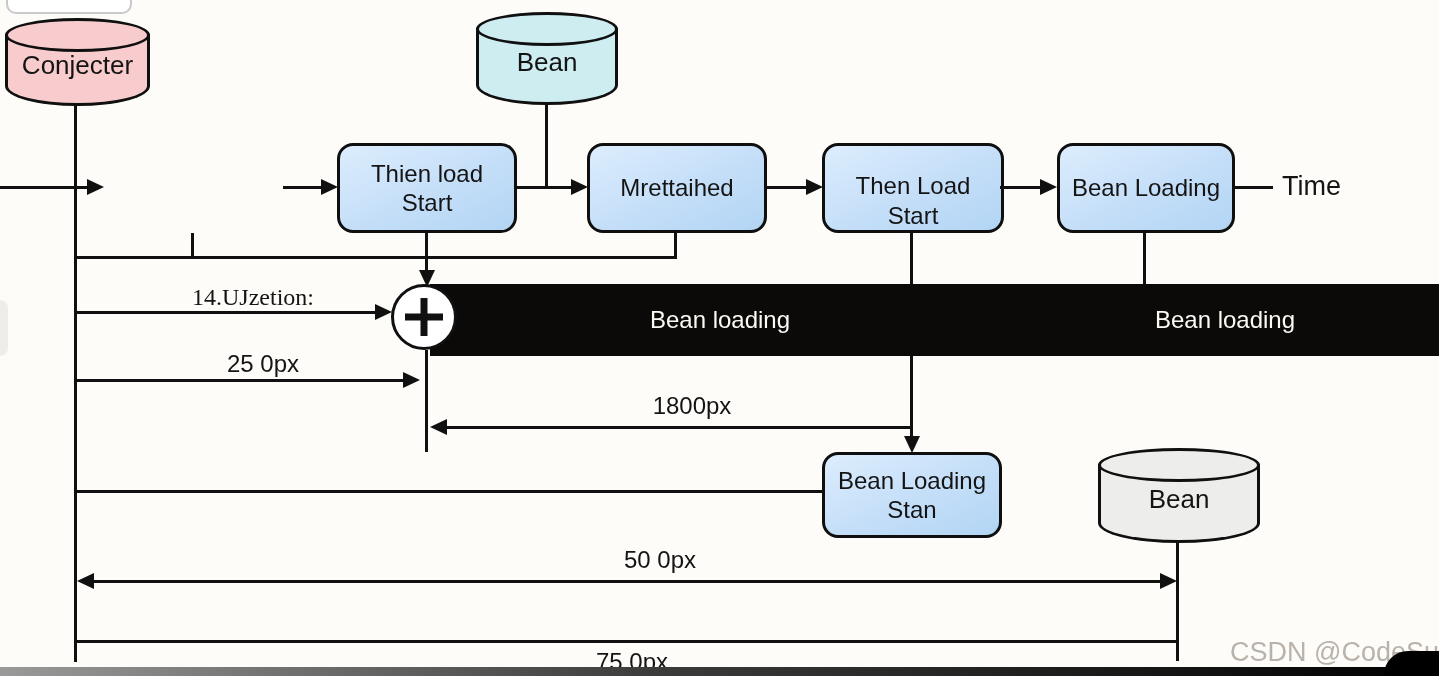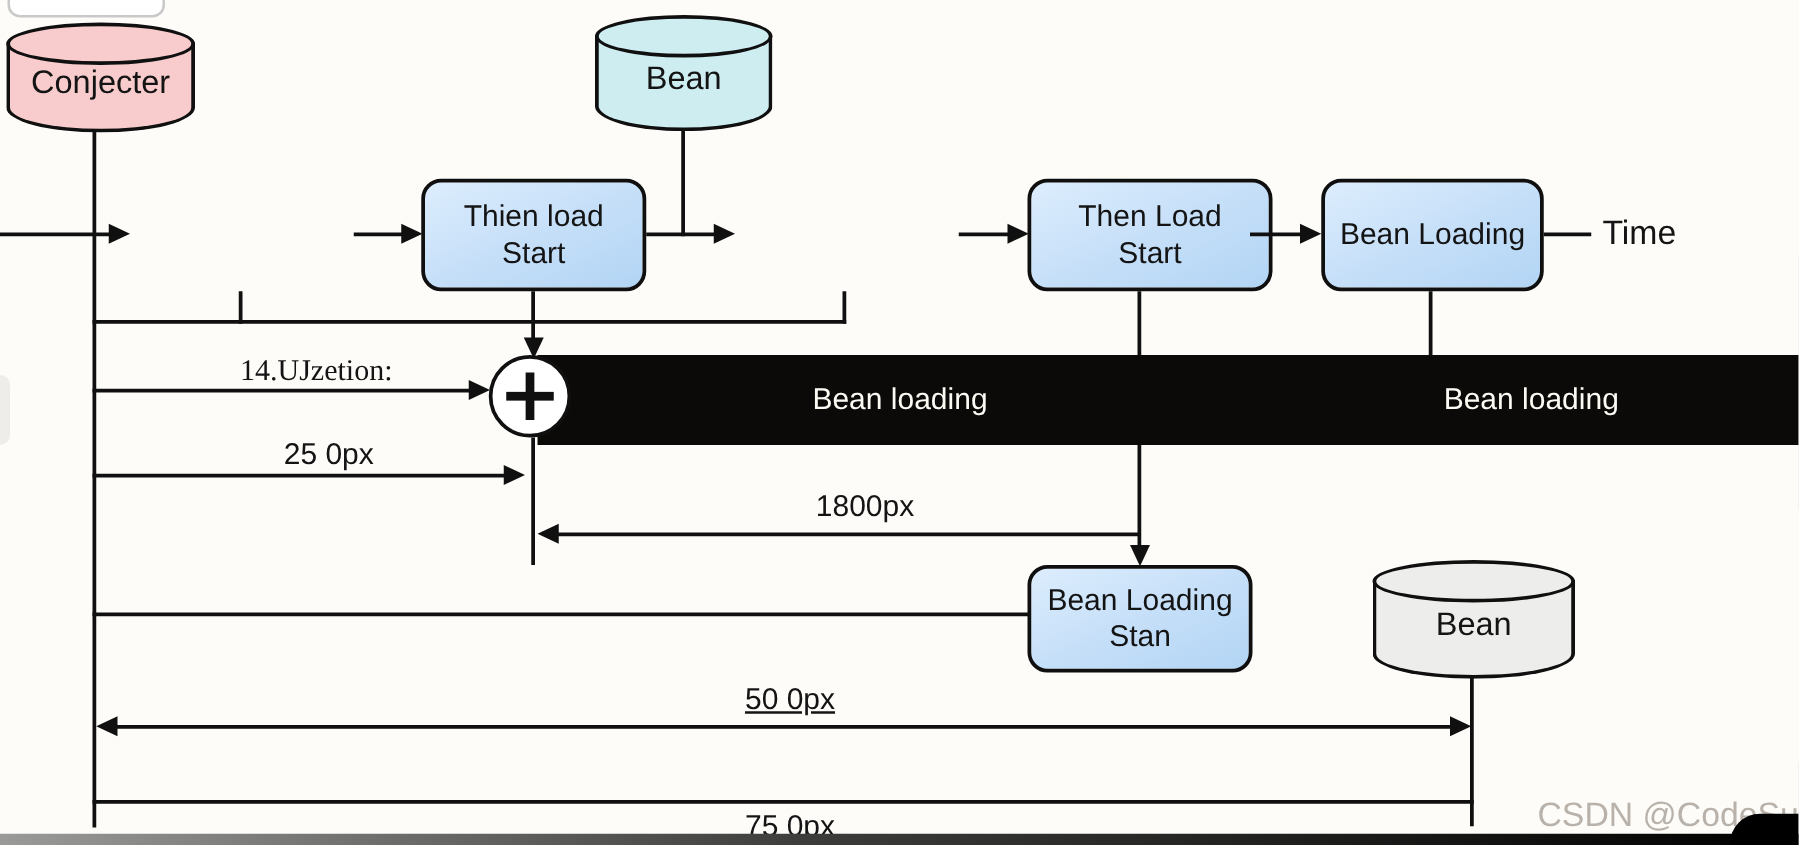--- a/index.html
+++ b/index.html
@@ -40,21 +40,21 @@
 </style>
 </head>
 <body>
 
 <div class="stage">
 
   <div class="abs" style="left:6px;top:-16px;width:122px;height:26px;background:#ffffff;border:2px solid #c9c9c9;border-radius:10px;"></div>
 
   <div class="abs" style="left:-8px;top:300px;width:16px;height:56px;background:#efede9;border-radius:8px;"></div>
 
-  <div class="cyl pink" style="left:5px;top:18px;width:151px;height:88px;">
+  <div class="cyl pink" style="left:5px;top:18px;width:125px;height:88px;padding-left:20px;">
     <div class="cyl-body"></div>
     <div class="cyl-top"></div>
     <div class="cyl-label">Conjecter</div>
   </div>
 
   <div class="vline" style="left:74px;top:104px;height:558px;"></div>
 
   <div class="cyl cyan" style="left:476px;top:12px;width:142px;height:93px;">
     <div class="cyl-body"></div>
     <div class="cyl-top"></div>
@@ -70,25 +70,28 @@
   <div class="tri-r" style="left:321px;top:179px;"></div>
 
   <div class="fbox" style="left:337px;top:143px;">
     <span>Thien load</span>
     <span>Start</span>
   </div>
 
   <div class="hline" style="left:517px;top:186px;width:56px;"></div>
   <div class="tri-r" style="left:571px;top:179px;"></div>
 
+  <div class="fbox" style="left:587px;top:143px;">
+    <span>Mrettaihed</span>
+  </div>
 
   <div class="hline" style="left:767px;top:186px;width:41px;"></div>
   <div class="tri-r" style="left:806px;top:179px;"></div>
 
-  <div class="fbox" style="left:822px;top:143px;width:196px;">
+  <div class="fbox" style="left:822px;top:143px;width:182px;justify-content:flex-end;">
     <span>Then Load</span>
     <span>Start</span>
   </div>
 
   <div class="hline" style="left:1000px;top:186px;width:42px;"></div>
   <div class="tri-r" style="left:1040px;top:179px;"></div>
 
   <div class="fbox" style="left:1057px;top:143px;width:178px;">
     <span>Bean Loading</span>
   </div>
@@ -139,21 +142,21 @@
     <span>Stan</span>
   </div>
 
   <div class="cyl gray" style="left:1098px;top:448px;width:162px;height:95px;">
     <div class="cyl-body"></div>
     <div class="cyl-top"></div>
     <div class="cyl-label">Bean</div>
   </div>
   <div class="vline" style="left:1176px;top:541px;height:120px;"></div>
 
-  <div class="lbl" style="left:632px;top:546px;text-decoration:underline;">50 0px</div>
+  <div class="lbl" style="left:660px;top:546px;">50 0px</div>
   <div class="tri-l" style="left:77px;top:573px;"></div>
   <div class="hline" style="left:92px;top:580px;width:1072px;"></div>
   <div class="tri-r" style="left:1160px;top:573px;"></div>
 
   <div class="lbl" style="left:632px;top:606px;margin-top:42px;">75 0px</div>
   <div class="hline" style="left:74px;top:640px;width:1105px;"></div>
 
   <div class="abs" style="left:1230px;top:637px;font-size:27px;color:#b9b2aa;white-space:nowrap;">CSDN @CodeSuc</div>
 
   <div class="abs" style="left:0;top:667px;width:1439px;height:9px;background:linear-gradient(90deg,#9a9a98 0%,#3c3c3a 45%,#000000 100%);"></div>

